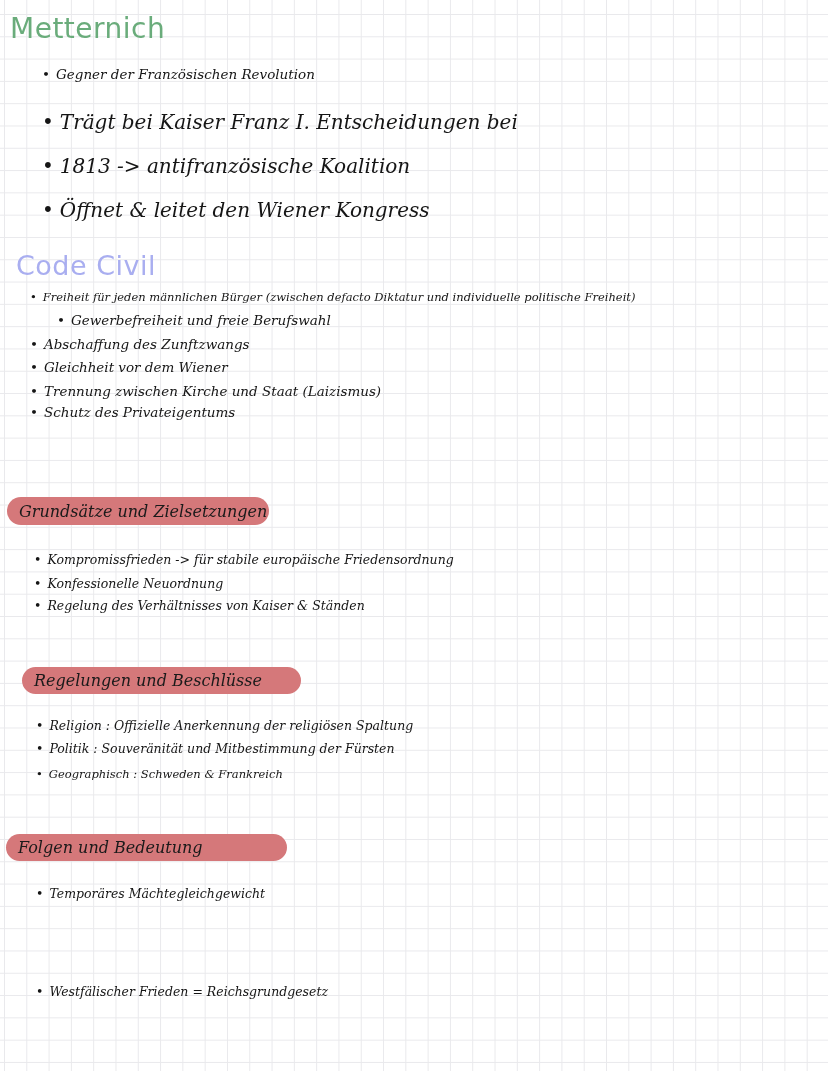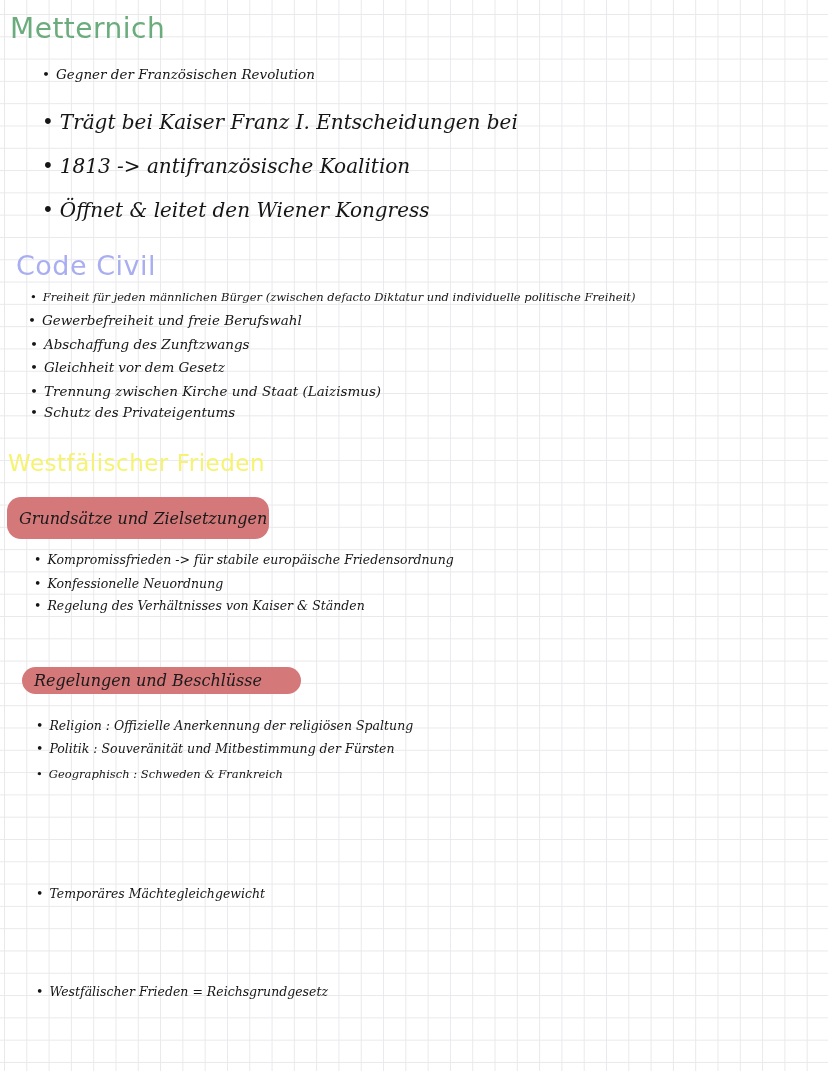--- a/index.html
+++ b/index.html
@@ -60,39 +60,38 @@
   </div>
   <div class="item s15" style="left:42px; top:198px;">
     <span class="bullet">•</span><span>Öffnet &amp; leitet den Wiener Kongress</span>
   </div>
 
   <div class="abs heading h-blue" style="left:16px; top:250px;">Code Civil</div>
 
   <div class="item s12" style="left:30px; top:290px;">
     <span class="bullet">•</span><span>Freiheit für jeden männlichen Bürger (zwischen defacto Diktatur und individuelle politische Freiheit)</span>
   </div>
-  <div class="item s14" style="left:28px; top:312px;">
+  <div class="item s14" style="left:28px; top:312px;padding-left:29px;">
     <span class="bullet">•</span><span>Gewerbefreiheit und freie Berufswahl</span>
   </div>
   <div class="item s14" style="left:30px; top:336px;">
     <span class="bullet">•</span><span>Abschaffung des Zunftzwangs</span>
   </div>
   <div class="item s14" style="left:30px; top:359px;">
-    <span class="bullet">•</span><span>Gleichheit vor dem Gesetz</span>
+    <span class="bullet">•</span><span>Gleichheit vor dem Wiener</span>
   </div>
   <div class="item s14" style="left:30px; top:383px;">
     <span class="bullet">•</span><span>Trennung zwischen Kirche und Staat (Laizismus)</span>
   </div>
   <div class="item s14" style="left:30px; top:404px;">
     <span class="bullet">•</span><span>Schutz des Privateigentums</span>
   </div>
 
-  <div class="abs heading h-yellow" style="left:8px; top:450px;">Westfälischer Frieden</div>
 
-  <div class="pill" style="left:7px; top:497px; width:262px; height:42px;">Grundsätze und Zielsetzungen</div>
+  <div class="pill" style="left:7px; top:497px; width:262px; height:28px;">Grundsätze und Zielsetzungen</div>
   <div class="item s13" style="left:34px; top:552px;">
     <span class="bullet">•</span><span>Kompromissfrieden -&gt; für stabile europäische Friedensordnung</span>
   </div>
   <div class="item s13" style="left:34px; top:576px;">
     <span class="bullet">•</span><span>Konfessionelle Neuordnung</span>
   </div>
   <div class="item s13" style="left:34px; top:598px;">
     <span class="bullet">•</span><span>Regelung des Verhältnisses von Kaiser &amp; Ständen</span>
   </div>
 
@@ -100,20 +99,21 @@
   <div class="item s13" style="left:36px; top:718px;">
     <span class="bullet">•</span><span>Religion :  Offizielle Anerkennung der religiösen Spaltung</span>
   </div>
   <div class="item s13" style="left:36px; top:741px;">
     <span class="bullet">•</span><span>Politik :  Souveränität und Mitbestimmung der Fürsten</span>
   </div>
   <div class="item s12" style="left:36px; top:767px;">
     <span class="bullet">•</span><span>Geographisch : Schweden &amp; Frankreich</span>
   </div>
 
+  <div class="pill" style="left:6px; top:834px; width:281px; height:27px;">Folgen und Bedeutung</div>
   <div class="item s13" style="left:36px; top:886px;">
     <span class="bullet">•</span><span>Temporäres Mächtegleichgewicht</span>
   </div>
   <div class="item s13" style="left:36px; top:984px;">
     <span class="bullet">•</span><span>Westfälischer Frieden = Reichsgrundgesetz</span>
   </div>
 
 </div>
 
 </body></html>

